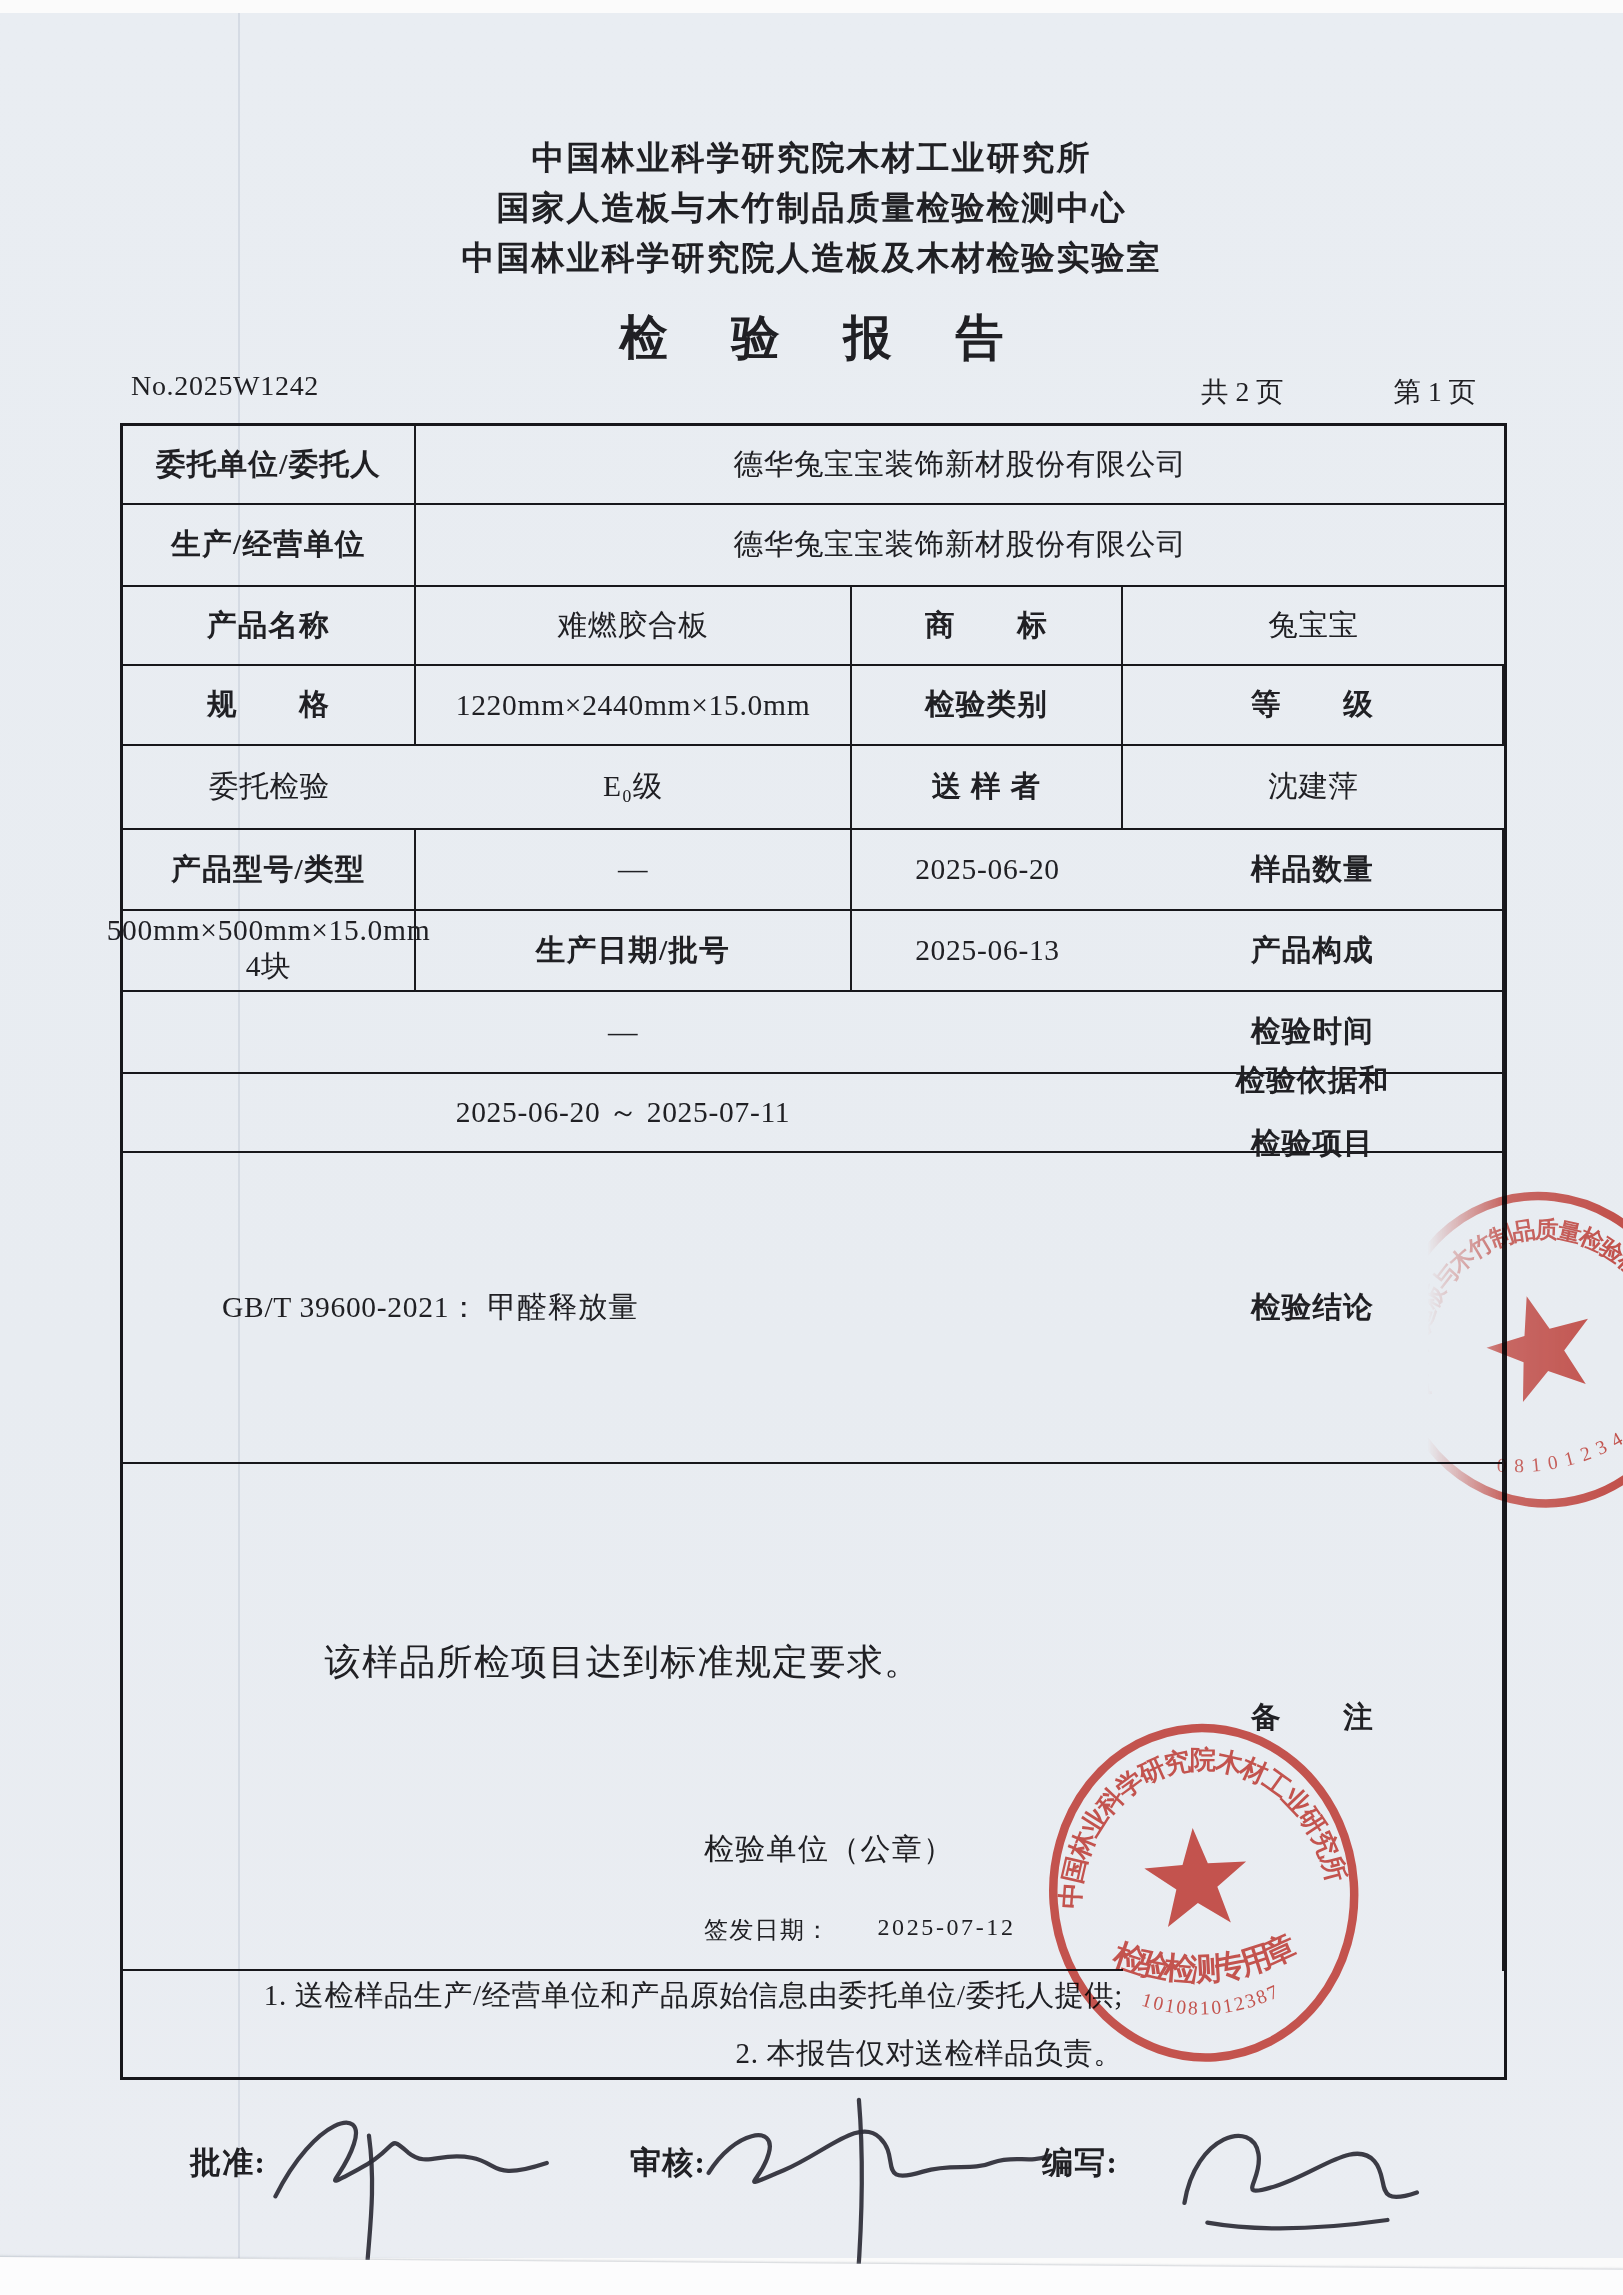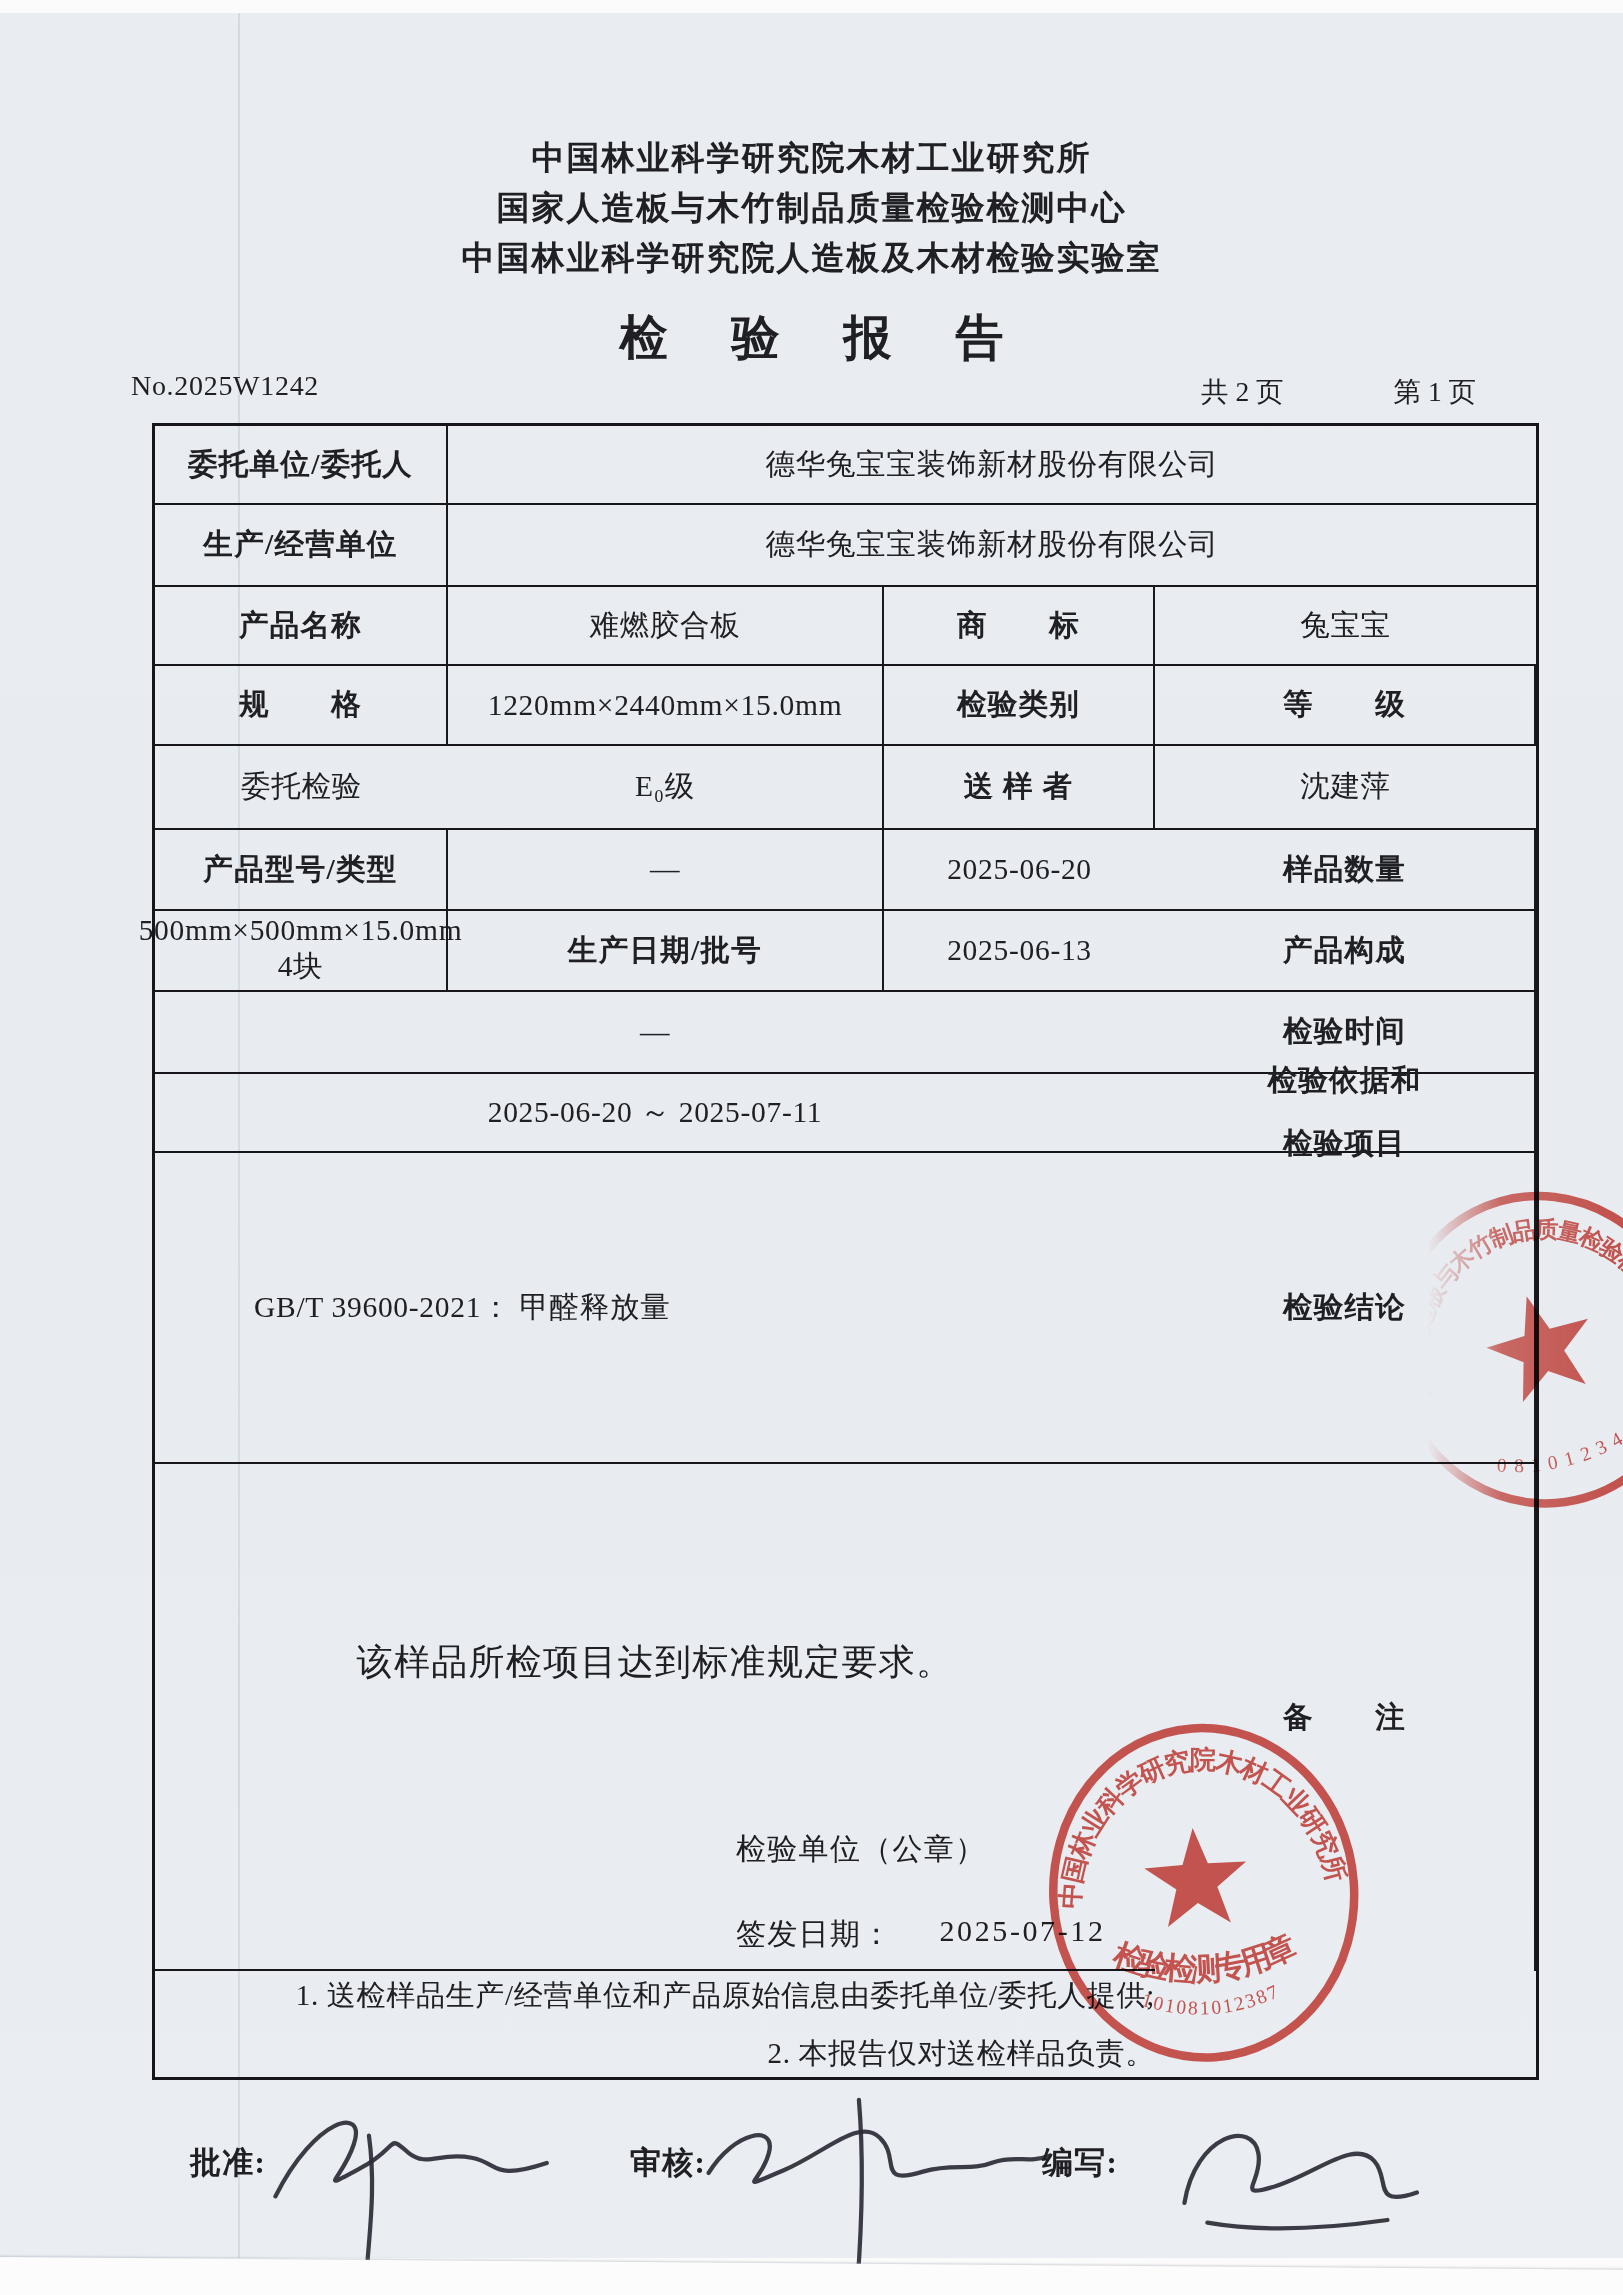--- a/index.html
+++ b/index.html
@@ -31,38 +31,37 @@
   .no-line{position:absolute;top:370px;left:131px;font-size:28px;letter-spacing:0.7px;}
   .page-info{position:absolute;top:374px;left:1201px;width:275px;font-size:27.5px;display:flex;justify-content:space-between;}
   
   .rpt-table{
     position:absolute;left:120px;top:423px;width:1381px;height:1651px;
     display:grid;
     grid-template-columns:293px 436px 271px 381px;
     grid-template-rows:79px 82px 79px 80px 84px 81px 81px 82px 79px 311px 507px 108px;
     border:3.3px solid #17171b;
     background:transparent;
-    margin-left:32px;
   }
   .cell{
     border-right:2px solid #1a1a1e;border-bottom:2.6px solid #17171b;
     display:flex;align-items:center;justify-content:center;
     font-size:29.5px;letter-spacing:0.7px;
     box-sizing:border-box;text-align:center;
   }
   .cell.label{font-weight:600;letter-spacing:1.3px;}
   .cell.span3{grid-column:span 3;}
   .cell.no-r{border-right:none;}
   .cell.no-b{border-bottom:none;}
   .cell.left{justify-content:flex-start;text-align:left;padding-left:99px;}
   .label-2line{display:flex;flex-direction:column;gap:23px;align-items:center;}
   .concl-cell{position:relative;display:block;}
   .concl-text{position:absolute;left:0;top:174px;width:100%;text-align:center;font-size:36px;letter-spacing:1.3px;}
   .seal-caption{position:absolute;left:581px;top:365px;font-size:30px;letter-spacing:1.3px;}
-  .issue-line{position:absolute;left:581px;top:450px;font-size:30px;letter-spacing:1.3px;display:flex;}
+  .issue-line{position:absolute;left:581px;top:450px;font-size:24px;letter-spacing:1.3px;display:flex;}
   .issue-date{margin-left:47px;letter-spacing:2.6px;}
   .notes-cell{flex-direction:column;align-items:flex-end;justify-content:center;gap:18.3px;padding-left:36px;font-size:29px;text-align:left;}
   
   .foot-label{position:absolute;font-size:31px;font-weight:600;letter-spacing:1.3px;}
   .sig{position:absolute;}
   .sig path{stroke:#2b2b36;stroke-width:6.5;fill:none;stroke-linecap:round;stroke-linejoin:round;opacity:.92;}
   
   .stamp{position:absolute;mix-blend-mode:multiply;}
   .stamp text{font-family:"Liberation Serif","DejaVu Serif",serif;}
 </style>

